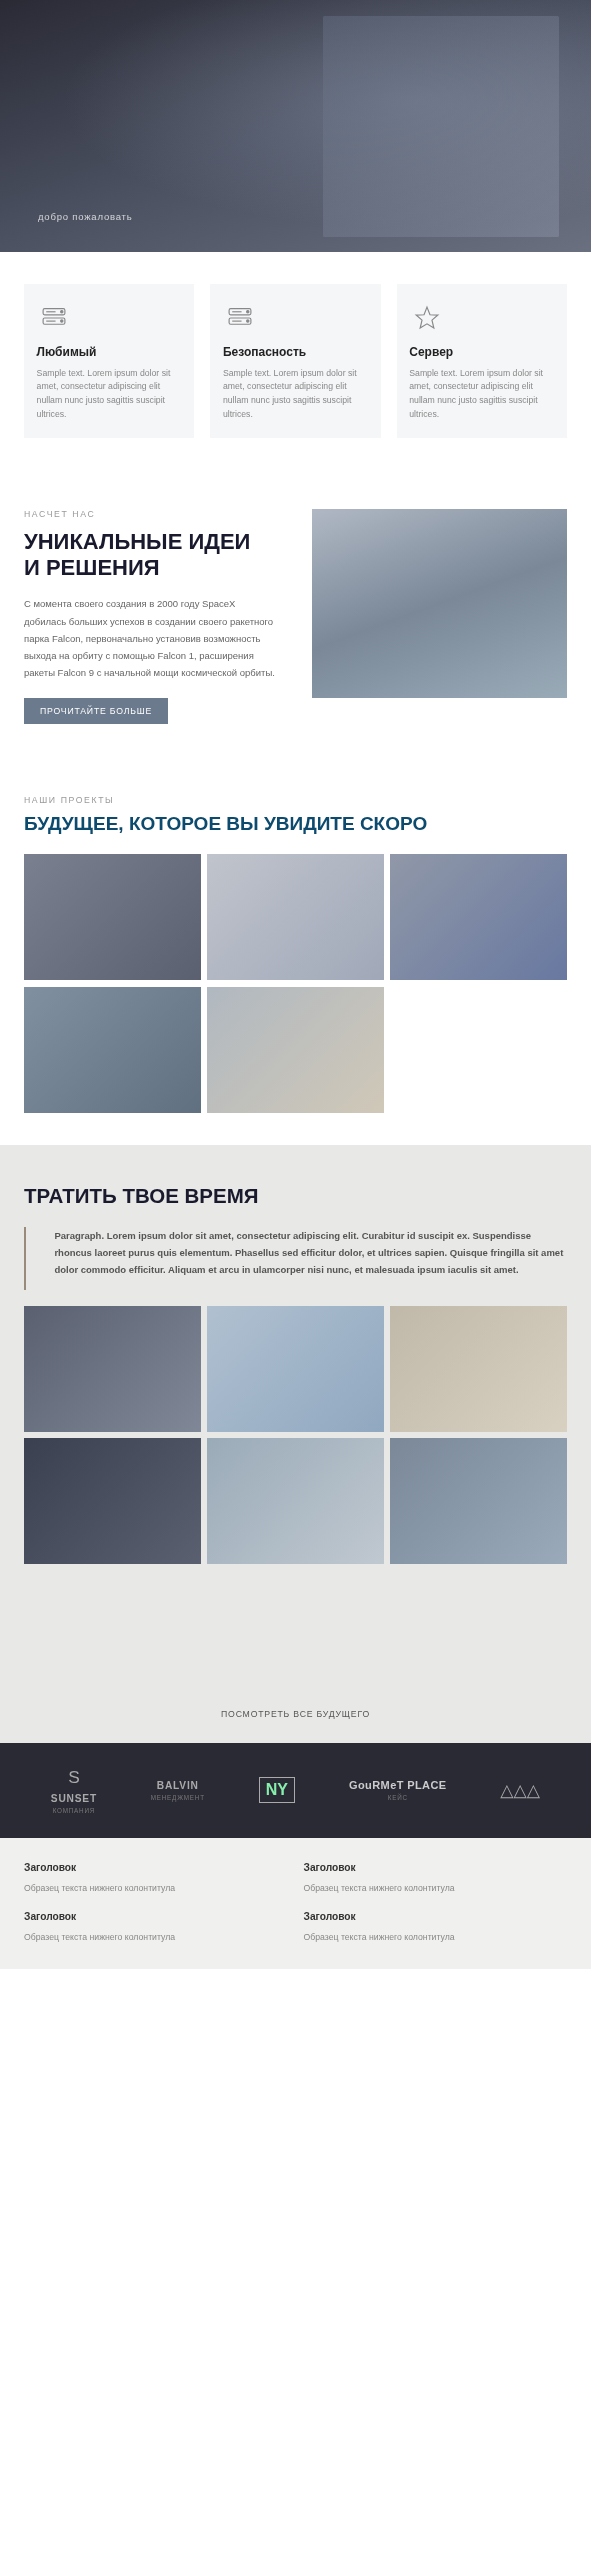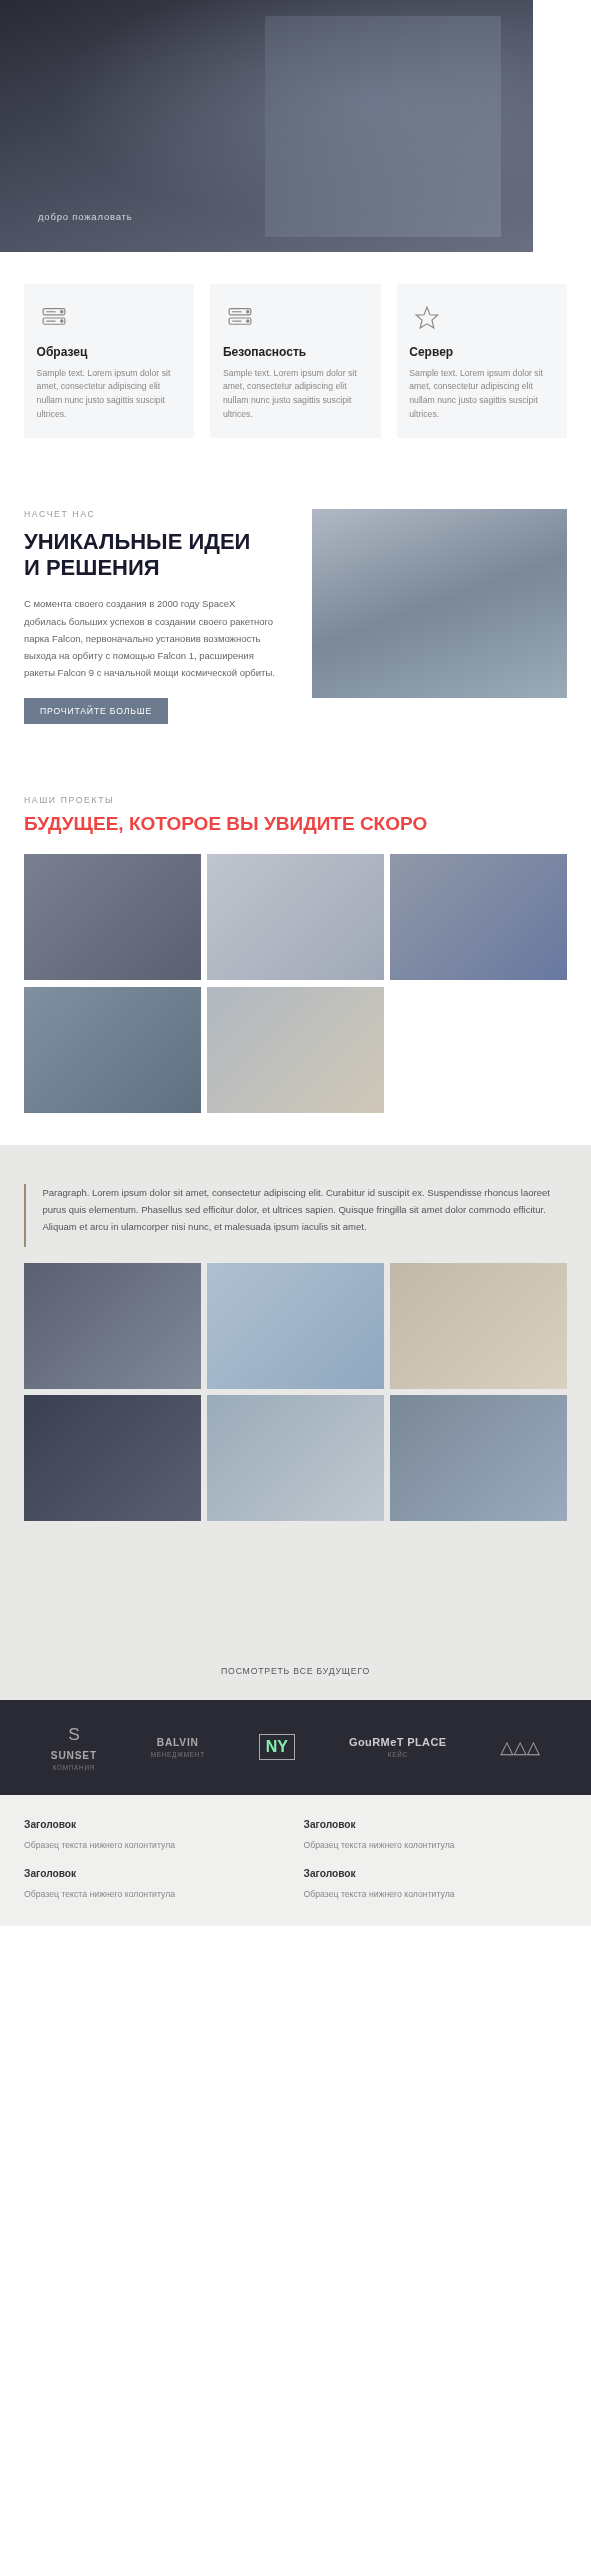--- a/index.html
+++ b/index.html
@@ -1,21 +1,21 @@
 <!DOCTYPE html>
 <html style="font-size:12.6px"><head>
   <meta charset="utf-8">
   <style>
     * { margin: 0; padding: 0; box-sizing: border-box; }
     body { font-family: 'Arial', sans-serif; width: 591px; background: #fff; }
 
     
     .hero {
       position: relative;
-      width: 533px;
+      width: 591px;
       height: 252px;
       background: linear-gradient(rgba(30,30,40,0.55), rgba(30,30,40,0.55)),
         linear-gradient(135deg, #3a3a4a 0%, #5a6070 40%, #7a8090 100%);
       overflow: hidden;
       display: flex;
       align-items: flex-end;
       padding: 25px 38px;
     }
     .hero-bg {
       position: absolute; top: 0; left: 0; width: 100%; height: 100%;
@@ -131,21 +131,21 @@
     .projects-label {
       font-size: 8.7px;
       color: #999;
       letter-spacing: 1.6px;
       text-transform: uppercase;
       margin-bottom: 8px;
     }
     .projects-title {
       font-size: 19px;
       font-weight: 700;
-      color: #ef4444;
+      color: #0c4a6e;
       text-transform: uppercase;
       margin-bottom: 19px;
     }
     .projects-grid {
       display: grid;
       grid-template-columns: 1fr 1fr 1fr;
       grid-template-rows: 126px 126px;
       gap: 6.3px;
     }
     .proj-img {
@@ -169,23 +169,24 @@
     }
     .spend-title {
       font-size: 20.5px;
       font-weight: 700;
       color: #1a1a2e;
       text-transform: uppercase;
       margin-bottom: 19px;
     }
     .spend-content {
       display: flex;
-      gap: 0;
+      gap: 12px;
       margin-bottom: 16px;
       align-items: flex-start;
+      font-weight: bold;
     }
     .spend-bar {
       width: 2.4px;
       background: #9a8a7a;
       min-height: 63px;
       margin-right: 16px;
       flex-shrink: 0;
     }
     .spend-text {
       font-size: 9.5px;
@@ -300,21 +301,21 @@
     <div class="feature-icon">
       <svg viewBox="0 0 36 36" fill="none" stroke="#888" stroke-width="1.5">
         <rect x="4" y="6" width="28" height="8" rx="2"></rect>
         <rect x="4" y="18" width="28" height="8" rx="2"></rect>
         <circle cx="28" cy="10" r="1.5" fill="#888"></circle>
         <circle cx="28" cy="22" r="1.5" fill="#888"></circle>
         <line x1="8" y1="10" x2="20" y2="10"></line>
         <line x1="8" y1="22" x2="20" y2="22"></line>
       </svg>
     </div>
-    <div class="feature-title">Образец</div>
+    <div class="feature-title">Любимый</div>
     <div class="feature-text">Sample text. Lorem ipsum dolor sit amet, consectetur adipiscing elit nullam nunc justo sagittis suscipit ultrices.</div>
   </div>
 
   <div class="feature-card">
     <div class="feature-icon">
       <svg viewBox="0 0 36 36" fill="none" stroke="#888" stroke-width="1.5">
         <rect x="4" y="6" width="28" height="8" rx="2"></rect>
         <rect x="4" y="18" width="28" height="8" rx="2"></rect>
         <circle cx="28" cy="10" r="1.5" fill="#888"></circle>
         <circle cx="28" cy="22" r="1.5" fill="#888"></circle>
@@ -368,20 +369,21 @@
     <div class="proj-img proj-4">
       <div class="proj-img-inner"></div>
     </div>
     <div class="proj-img proj-5">
       <div class="proj-img-inner"></div>
     </div>
   </div>
 </section>
 
 <section class="spend-section">
+  <h2 class="spend-title">ТРАТИТЬ ТВОЕ ВРЕМЯ</h2>
   <div class="spend-content">
     <div class="spend-bar"></div>
     <p class="spend-text">Paragraph. Lorem ipsum dolor sit amet, consectetur adipiscing elit. Curabitur id suscipit ex. Suspendisse rhoncus laoreet purus quis elementum. Phasellus sed efficitur dolor, et ultrices sapien. Quisque fringilla sit amet dolor commodo efficitur. Aliquam et arcu in ulamcorper nisi nunc, et malesuada ipsum iaculis sit amet.</p>
   </div>
   <div class="spend-gallery">
     <div class="sg-img sg-1">
       <div class="sg-img-inner"></div>
     </div>
     <div class="sg-img sg-2">
       <div class="sg-img-inner"></div>

